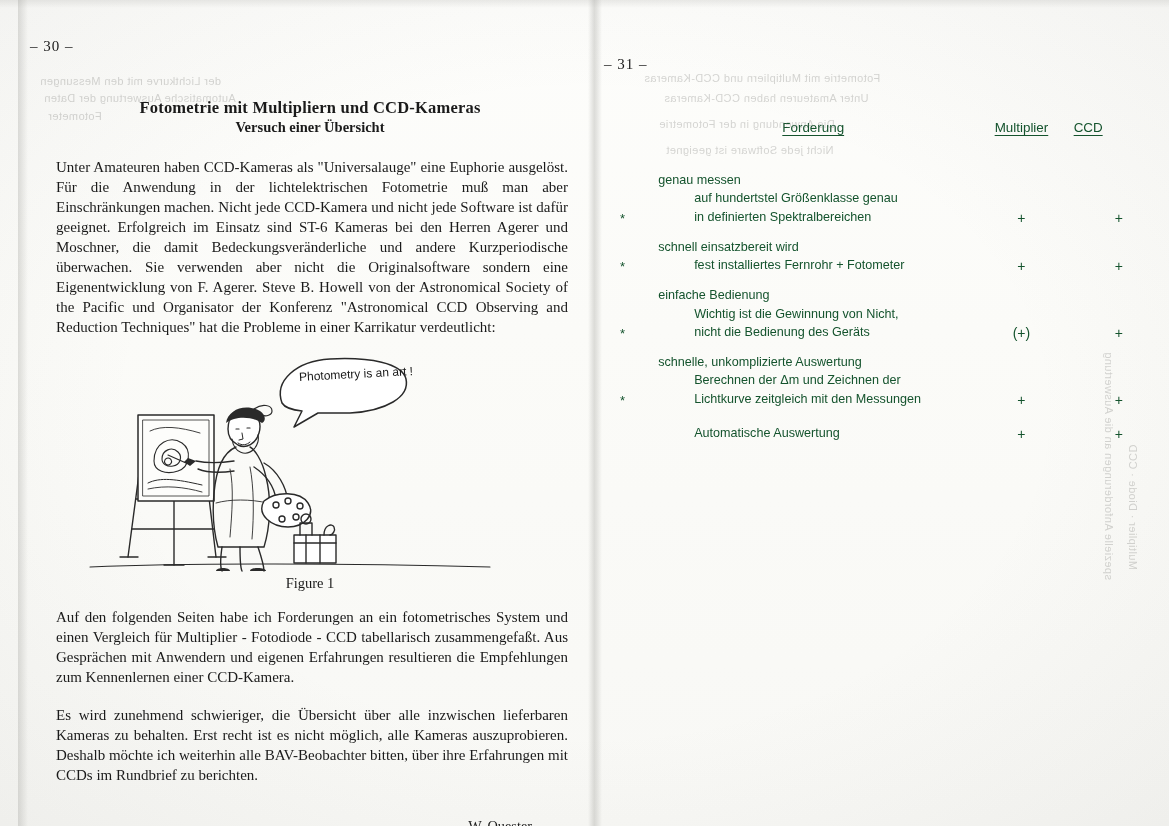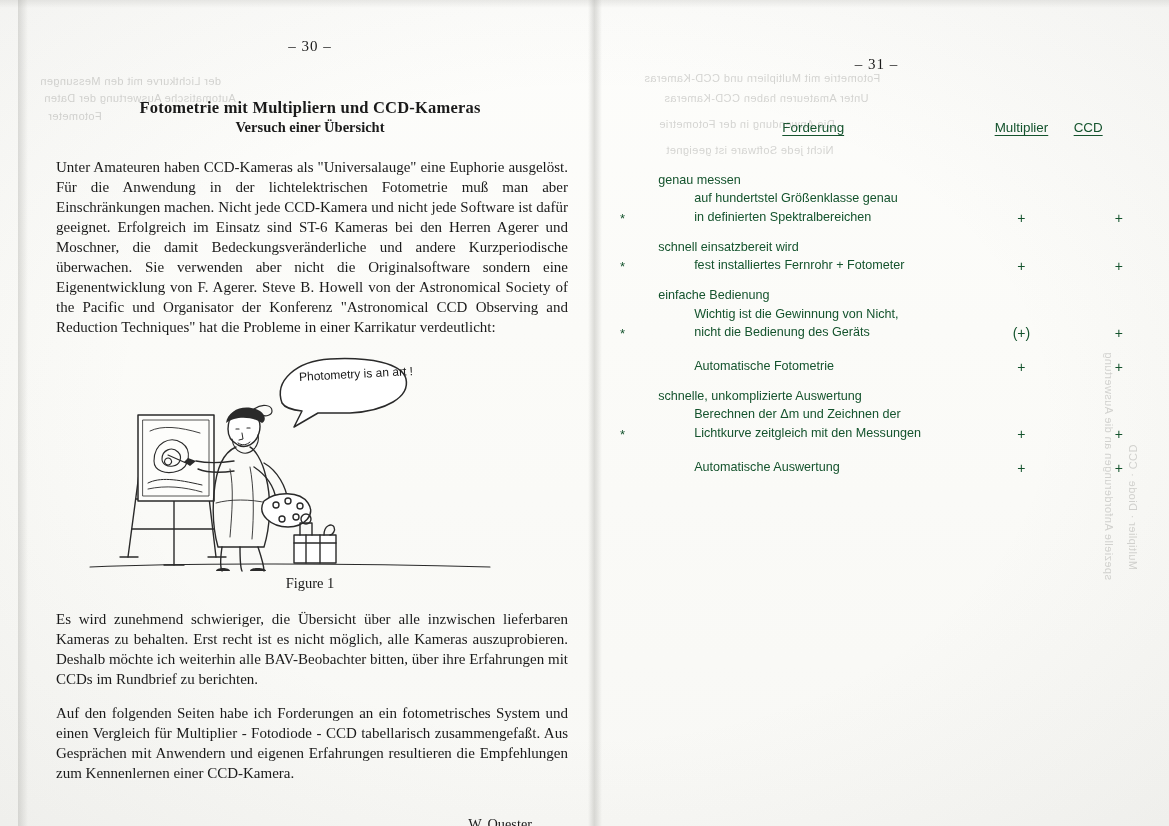--- a/index.html
+++ b/index.html
@@ -44,21 +44,21 @@
 
   .page {
     position: absolute;
     top: 0;
     height: 826px;
   }
   .page-left { left: 30px; width: 560px; }
   .page-right { left: 604px; width: 545px; }
 
   .folio {
-    text-align: center;
+    text-align: left;
     font-size: 15px;
     letter-spacing: 1px;
     font-family: "Liberation Serif", serif;
   }
   .page-left .folio { margin-top: 38px; }
   .page-right .folio { margin-top: 56px; }
 
   .doc-title {
     text-align: center;
     font-weight: bold;
@@ -270,22 +270,22 @@
         <path d="M274,184 C274,174 282,172 284,176 C286,180 282,184 280,184"></path>
 
         <path d="M40,216 C140,212 300,212 440,216" stroke-width="1.1"></path>
       </g>
     </svg>
     <div class="bubble-text">Photometry is an art !</div>
   </div>
   <div class="figure-caption">Figure 1</div>
 
   <div class="body-col" style="margin-top:16px;">
+    <p>Auf den folgenden Seiten habe ich Forderungen an ein fotometrisches System und einen Vergleich für Multiplier - Fotodiode - CCD tabellarisch zusammengefaßt. Aus Gesprächen mit Anwendern und eigenen Erfahrungen resultieren die Empfehlungen zum Kennenlernen einer CCD-Kamera.</p>
     <p style="margin-top:18px;">Es wird zunehmend schwieriger, die Übersicht über alle inzwischen lieferbaren Kameras zu behalten. Erst recht ist es nicht möglich, alle Kameras auszuprobieren. Deshalb möchte ich weiterhin alle BAV-Beobachter bitten, über ihre Erfahrungen mit CCDs im Rundbrief zu berichten.</p>
-    <p>Auf den folgenden Seiten habe ich Forderungen an ein fotometrisches System und einen Vergleich für Multiplier - Fotodiode - CCD tabellarisch zusammengefaßt. Aus Gesprächen mit Anwendern und eigenen Erfahrungen resultieren die Empfehlungen zum Kennenlernen einer CCD-Kamera.</p>
   </div>
 
   <div style="text-align:right; margin:32px 58px 0 0; font-size:14.3px;">W. Quester</div>
 </div>
 
 <div class="page page-right">
 
   <div class="folio">–  31  –</div>
 
   <div class="showthrough" style="left:40px; top:72px;">Fotometrie mit Multipliern und CCD-Kameras</div>
@@ -333,28 +333,20 @@
         <td class="star">*</td>
         <td class="col-label">
           <div class="cell-line lvl1">einfache Bedienung</div>
           <div class="cell-line lvl2">Wichtig ist die Gewinnung von Nicht,</div>
           <div class="cell-line lvl2">nicht die Bedienung des Geräts</div>
         </td>
         <td class="col-mult mark">(+)</td>
         <td class="col-ccd mark">+</td>
       </tr>
 
-      <tr class="row-group" style="height:34px;">
-        <td class="star"></td>
-        <td class="col-label">
-          <div class="cell-line lvl2">Automatische Fotometrie</div>
-        </td>
-        <td class="col-mult mark">+</td>
-        <td class="col-ccd mark">+</td>
-      </tr>
 
       <tr class="row-group" style="height:34px;">
         <td class="star">*</td>
         <td class="col-label">
           <div class="cell-line lvl1">schnelle, unkomplizierte Auswertung</div>
           <div class="cell-line lvl2">Berechnen der Δm und Zeichnen der</div>
           <div class="cell-line lvl2">Lichtkurve zeitgleich mit den Messungen</div>
         </td>
         <td class="col-mult mark">+</td>
         <td class="col-ccd mark">+</td>

